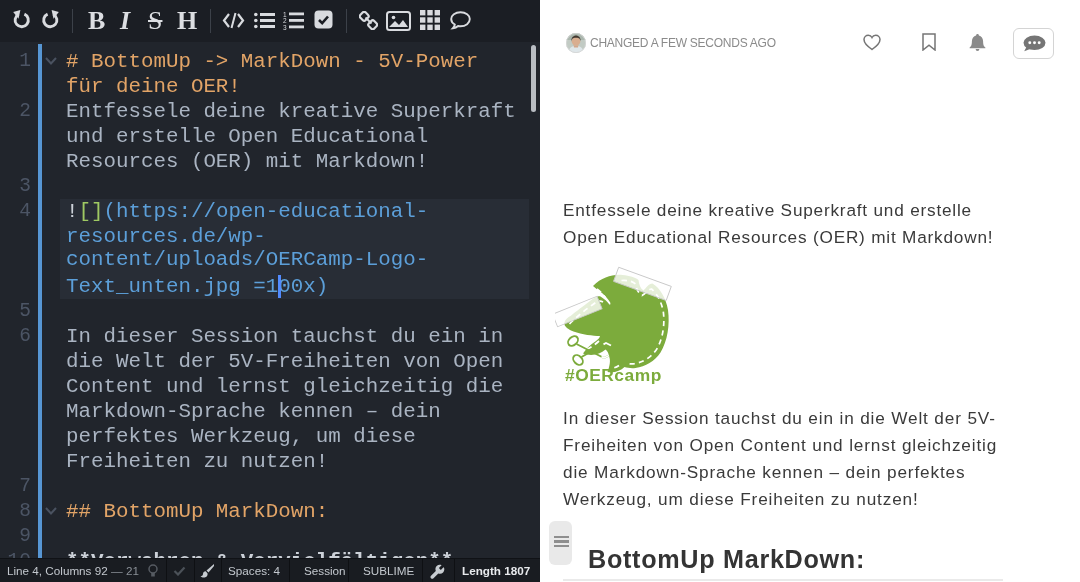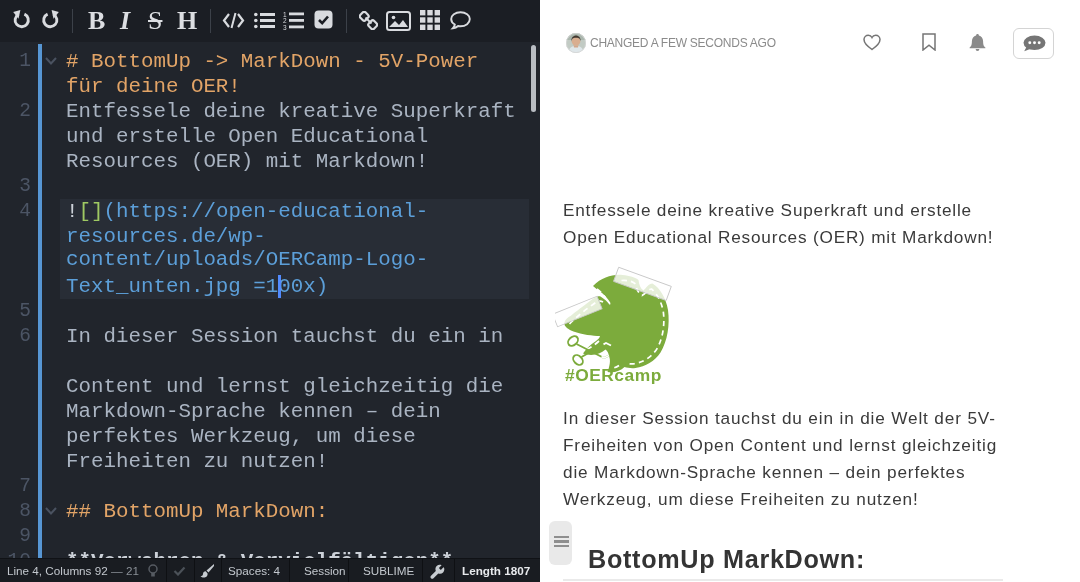--- a/index.html
+++ b/index.html
@@ -63,20 +63,21 @@
     <div class="arow orange" style="top:48.5px"># BottomUp -&gt; MarkDown - 5V-Power</div>
     <div class="arow orange" style="top:73.5px">für deine OER!</div>
     <div class="arow" style="top:123.5px">und erstelle Open Educational</div>
     <div class="arow" style="top:98.5px">Entfessele deine kreative Superkraft</div>
     <div class="arow" style="top:148.5px">Resources (OER) mit Markdown!</div>
     <div class="arow" style="top:198.5px"><span class="wht">!</span><span class="green">[]</span><span class="blue">(https://open-educational-</span></div>
     <div class="arow blue" style="top:223.5px">resources.de/wp-</div>
     <div class="arow blue" style="top:247px">content/uploads/OERCamp-Logo-</div>
     <div class="arow blue" style="top:273.5px">Text_unten.jpg =100x)</div>
     <div class="arow" style="top:323.5px">In dieser Session tauchst du ein in</div>
+    <div class="arow" style="top:348.5px">die Welt der 5V-Freiheiten von Open</div>
     <div class="arow" style="top:373.5px">Content und lernst gleichzeitig die</div>
     <div class="arow" style="top:423.5px">perfektes Werkzeug, um diese</div>
     <div class="arow" style="top:398.5px">Markdown-Sprache kennen – dein</div>
     <div class="arow" style="top:448.5px">Freiheiten zu nutzen!</div>
     <div class="arow orange" style="top:498.5px">## BottomUp MarkDown:</div>
     <div class="arow wht" style="top:548.5px; font-weight:bold">**Verwahren &amp; Vervielfältigen**</div>
     <div id="cursor"></div>
     <svg class="chev" style="left:44px; top:56px" width="14" height="10" viewBox="0 0 14 10">
       <polyline points="2,2 7,7.5 12,2" fill="none" stroke="#4a5260" stroke-width="2"></polyline>
     </svg>

